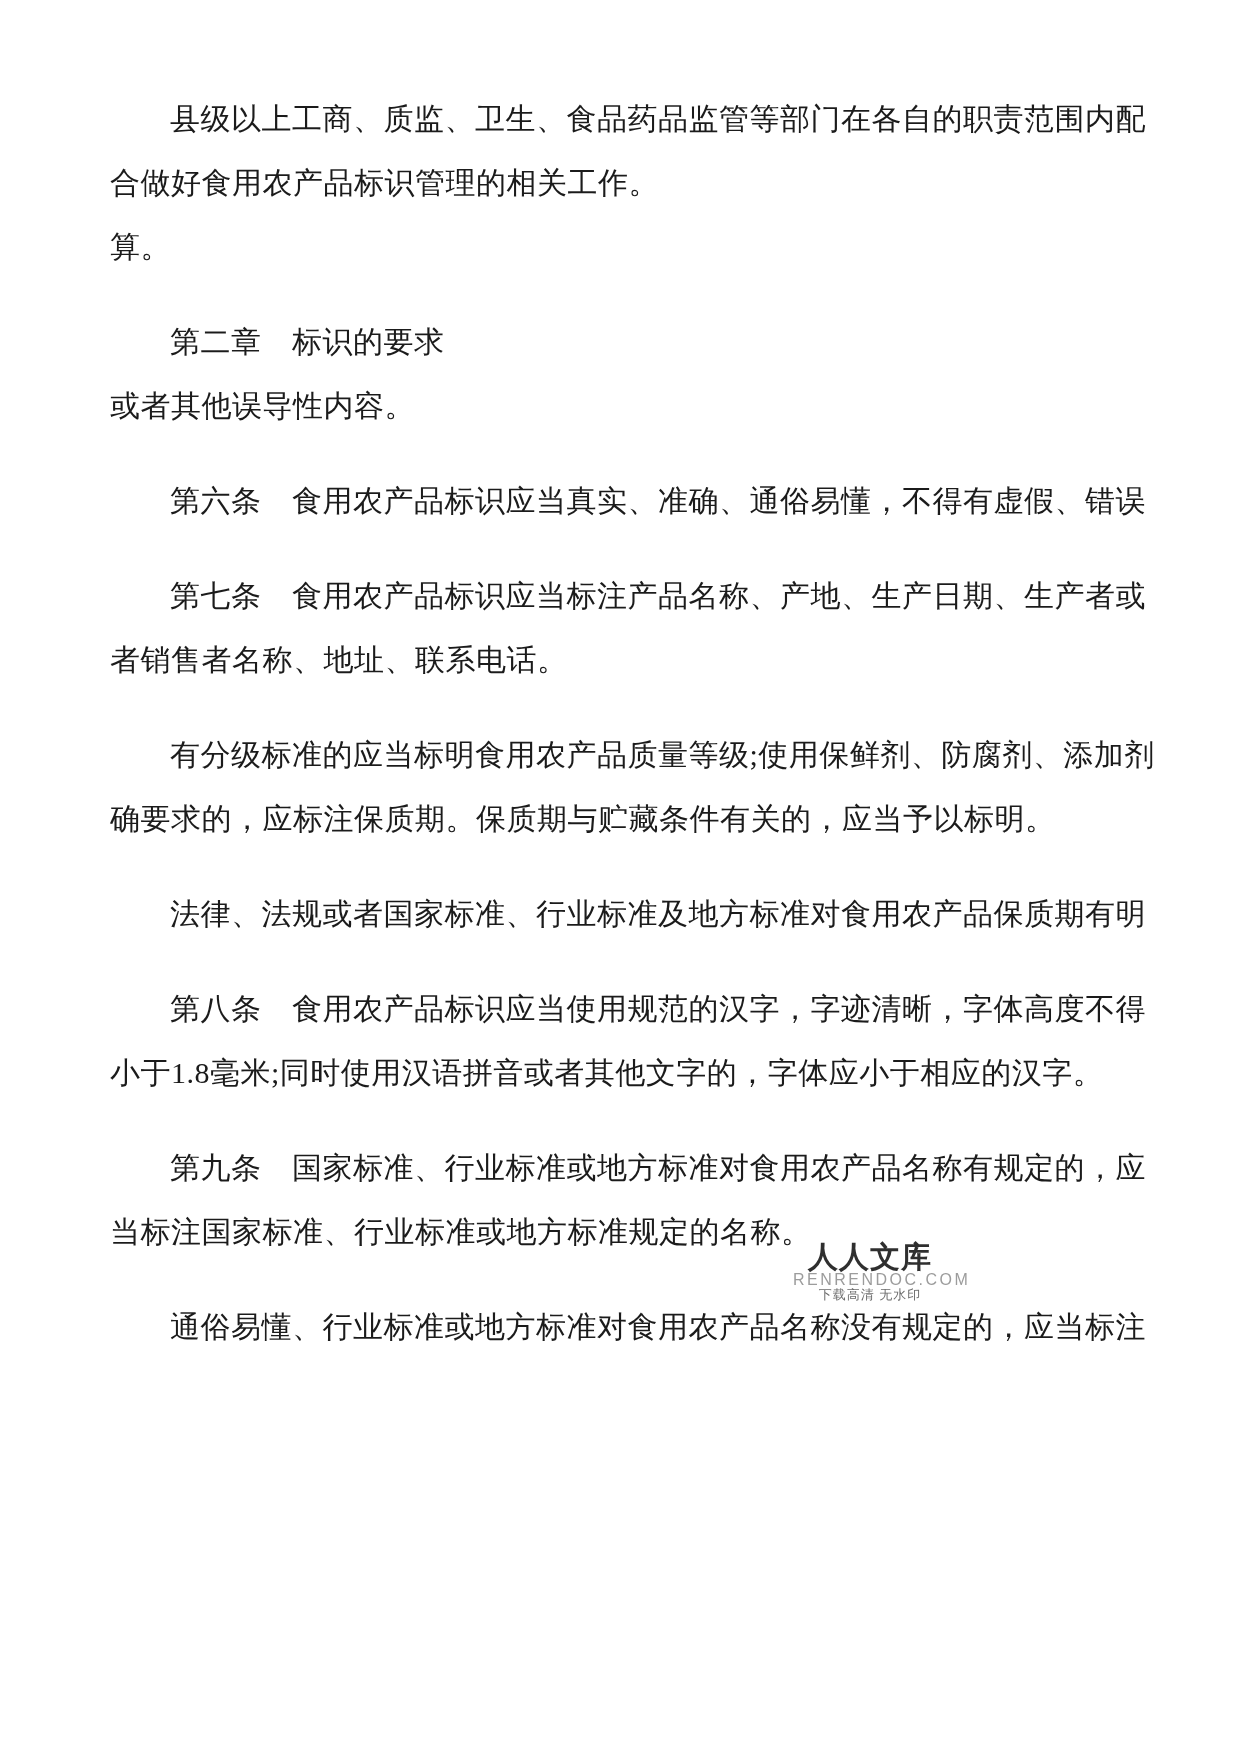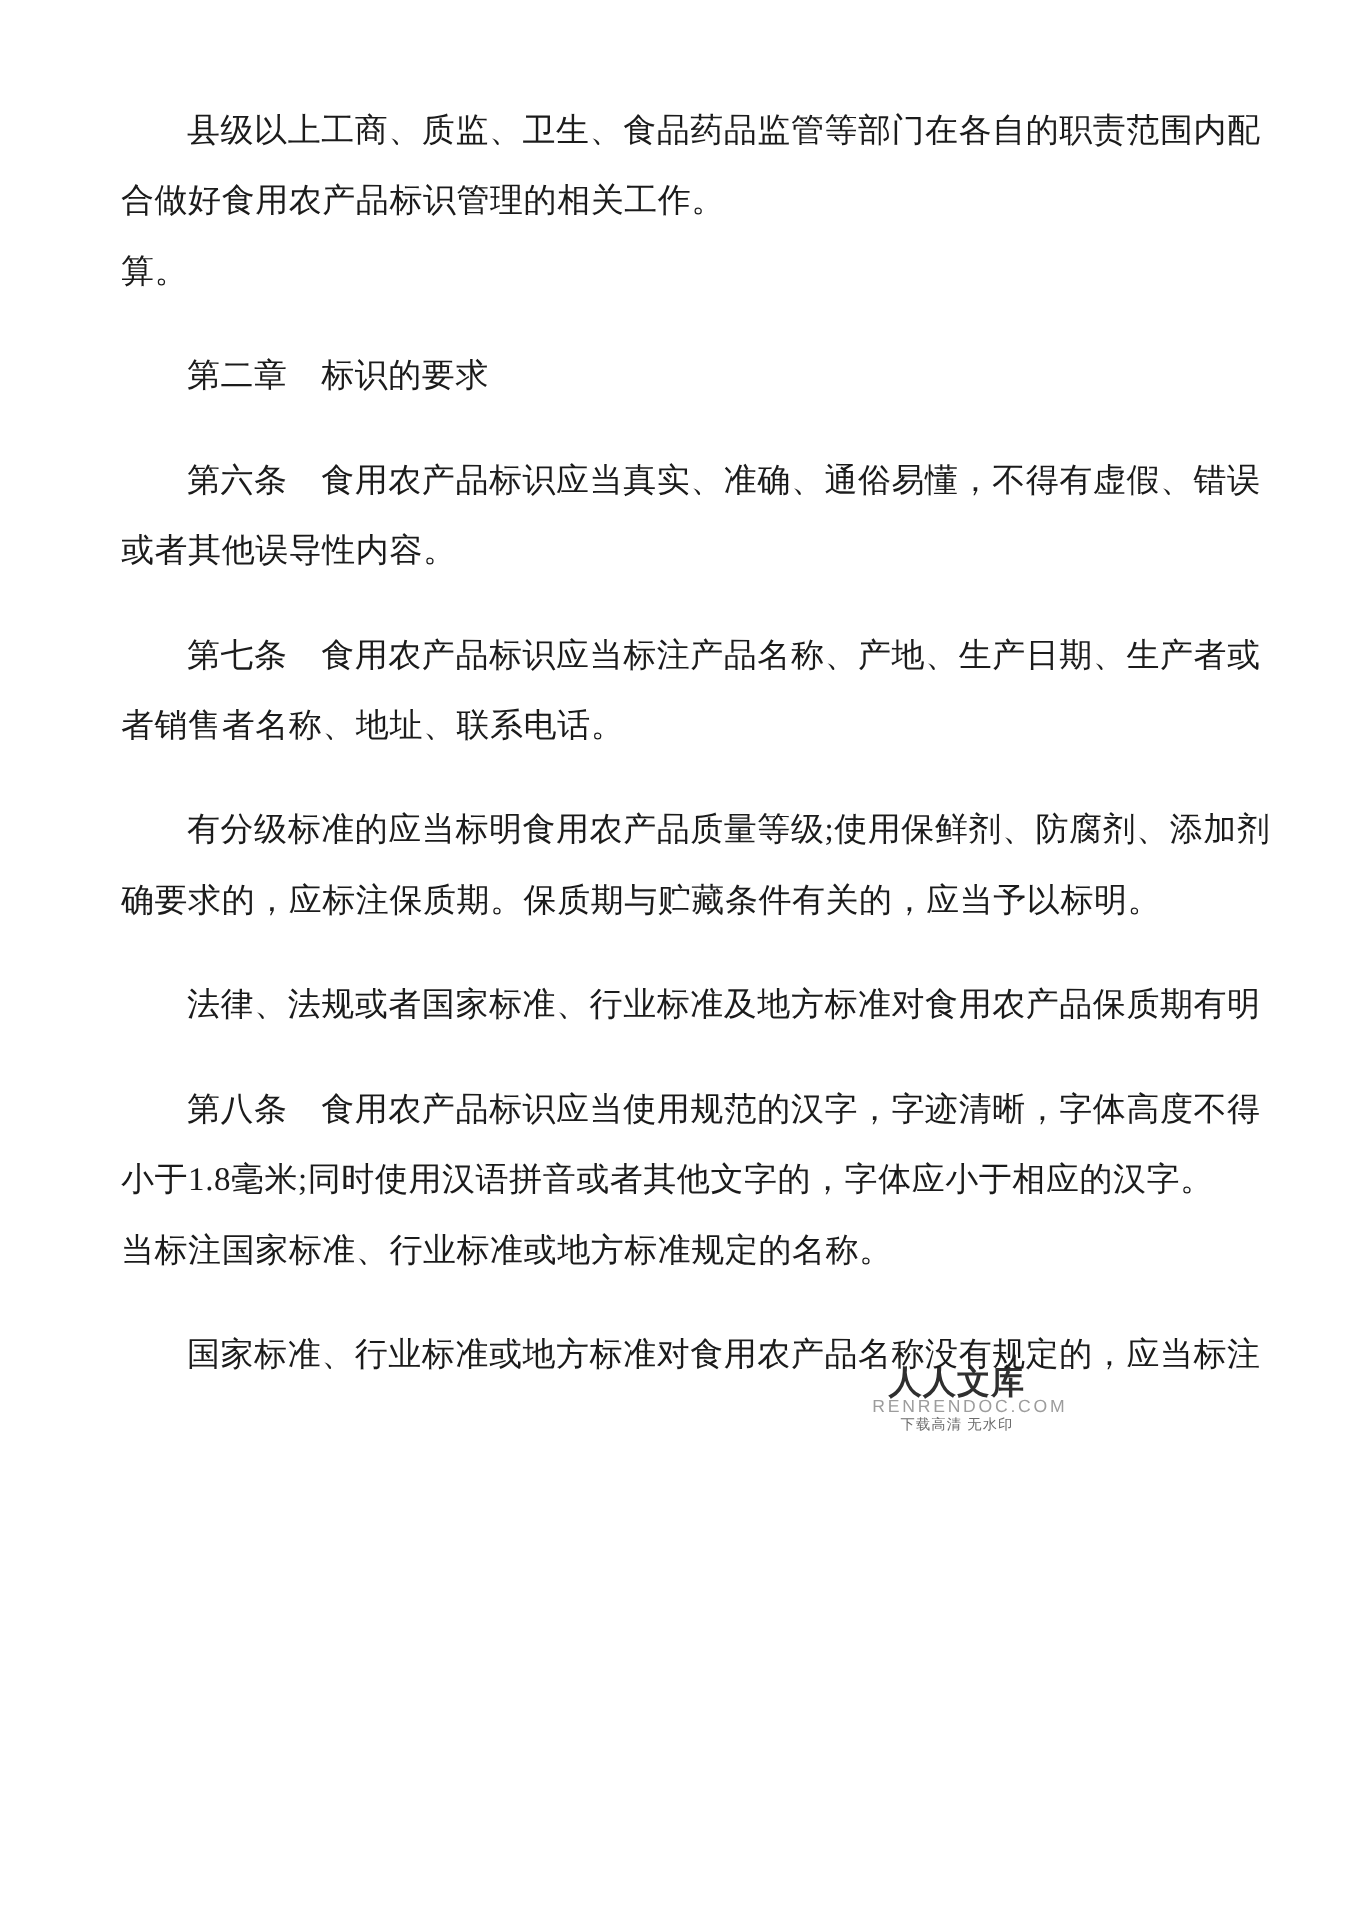--- a/index.html
+++ b/index.html
@@ -79,26 +79,27 @@
     <div class="wm-title" style="color:#2f2f2f;">人人文库</div>
     <div class="wm-url" style="color:#9c9c9c;">RENRENDOC.COM</div>
     <div class="wm-sub" style="color:#6b6b6b;">下载高清 无水印</div>
   </div>
 
   <div class="content">
     <div class="line p-start">县级以上工商、质监、卫生、食品药品监管等部门在各自的职责范围内配</div>
     <div class="line">合做好食用农产品标识管理的相关工作。</div>
     <div class="line">算。</div>
     <div class="line p-start">第二章　标识的要求</div>
+    <div class="line">或者其他误导性内容。</div>
     <div class="line p-start">第六条　食用农产品标识应当真实、准确、通俗易懂，不得有虚假、错误</div>
-    <div class="line">或者其他误导性内容。</div>
     <div class="line p-start">第七条　食用农产品标识应当标注产品名称、产地、生产日期、生产者或</div>
     <div class="line">者销售者名称、地址、联系电话。</div>
     <div class="line p-start">有分级标准的应当标明食用农产品质量等级;使用保鲜剂、防腐剂、添加剂</div>
     <div class="line">确要求的，应标注保质期。保质期与贮藏条件有关的，应当予以标明。</div>
     <div class="line p-start">法律、法规或者国家标准、行业标准及地方标准对食用农产品保质期有明</div>
     <div class="line p-start">第八条　食用农产品标识应当使用规范的汉字，字迹清晰，字体高度不得</div>
     <div class="line">小于1.8毫米;同时使用汉语拼音或者其他文字的，字体应小于相应的汉字。</div>
+    <div class="line p-start">第九条　国家标准、行业标准或地方标准对食用农产品名称有规定的，应</div>
     <div class="line">当标注国家标准、行业标准或地方标准规定的名称。</div>
-    <div class="line p-start">国家标准、行业标准或地方标准对食用农产品名称没有规定的，应当标注</div>
+    <div class="line p-start">通俗易懂、行业标准或地方标准对食用农产品名称没有规定的，应当标注</div>
   </div>
 
 </div>
 
 </body></html>

